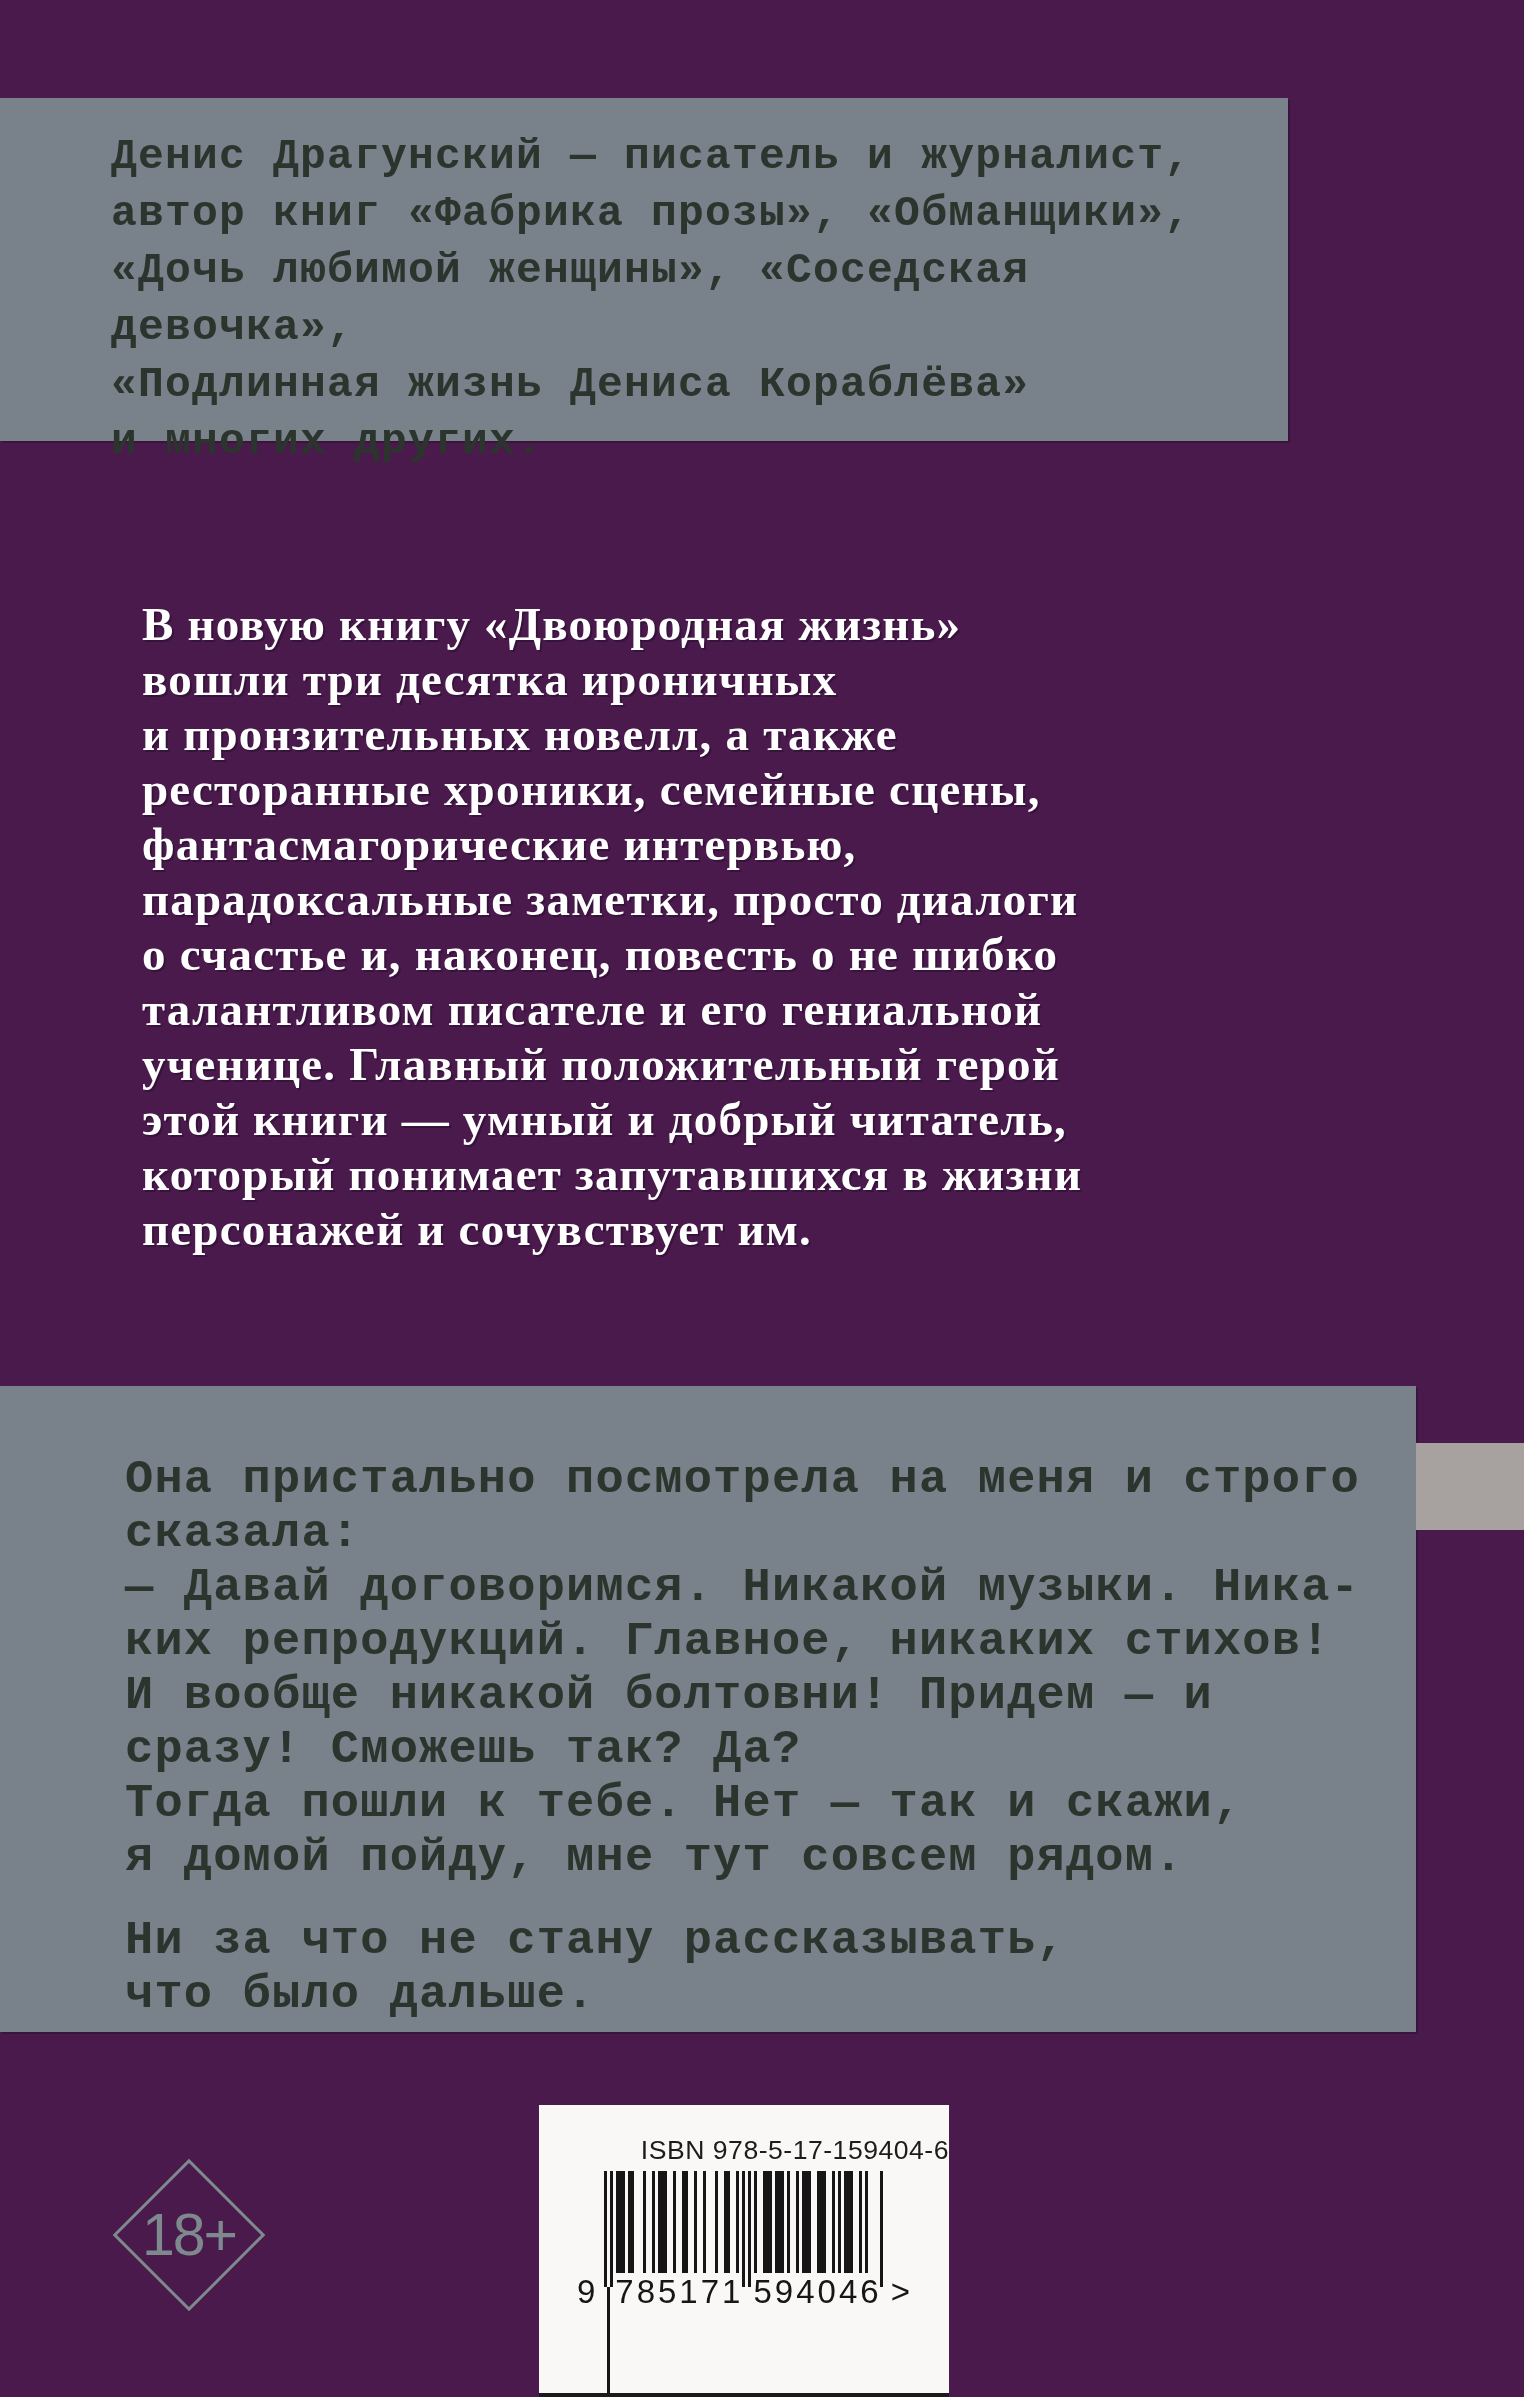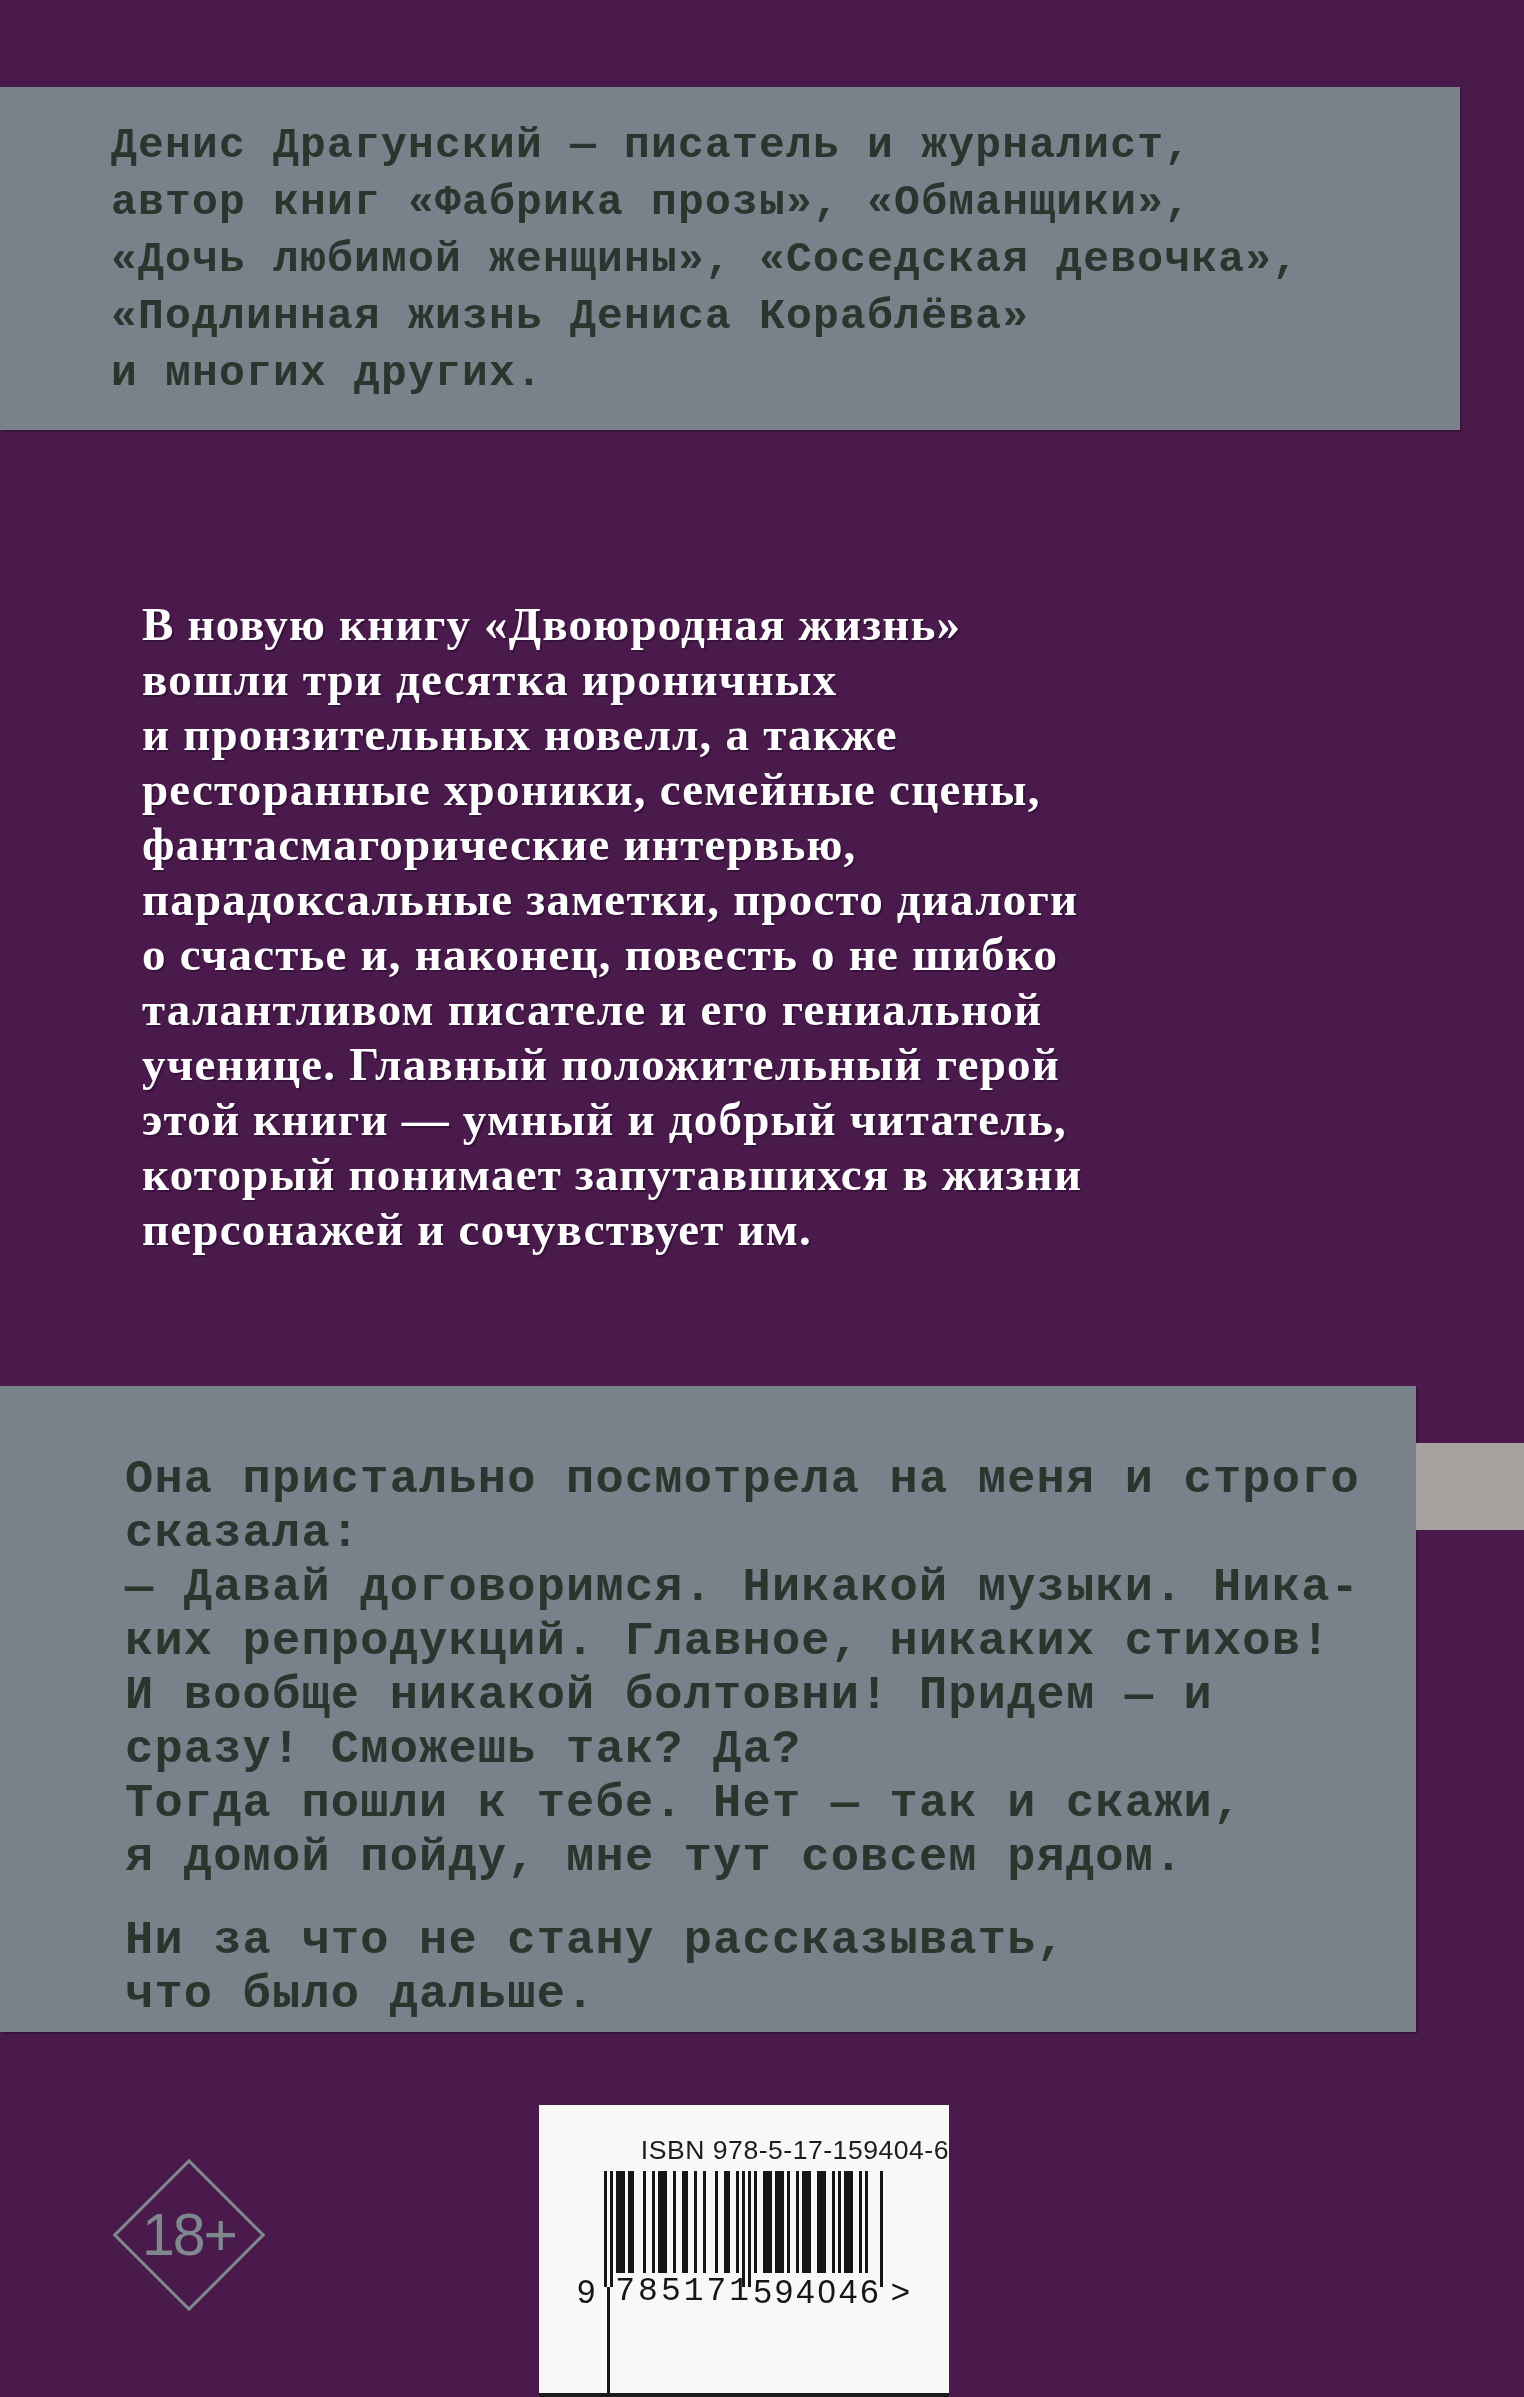--- a/index.html
+++ b/index.html
@@ -7,21 +7,21 @@
     width:1525px;height:2398px;
     position:relative;overflow:hidden;
     background:#4a1a4d;
     font-family:"Liberation Mono", monospace;
   }
   .panel{
     position:absolute;left:0;
     background:#79828a;
     box-shadow:2px 2px 0 rgba(25,15,30,0.35);
   }
-  .panel-author{top:87px;width:1460px;height:343px;}
+  .panel-author{top:98px;width:1288px;height:343px;}
   .panel-quote{top:1386px;width:1416px;height:646px;}
   .mono-text{
     white-space:pre-line;
     font-weight:bold;
     color:#2b352d;
   }
   .author-lines{
     position:absolute;left:111px;top:29.6px;
     font-size:43px;line-height:57px;letter-spacing:1.2px;
   }
@@ -70,21 +70,21 @@
   }
   .module{display:inline-block;width:3px;height:102px;vertical-align:top;}
   .module.bar{background:#161616;}
   .module.guard{height:116px;}
   .hr-digits{
     position:absolute;top:102px;left:0;width:281px;height:35px;
     font-family:"Liberation Sans", sans-serif;
     font-size:33px;color:#161616;
   }
   .hr-first{position:absolute;left:-26.6px;top:0;}
-  .hr-left{position:absolute;left:11.8px;width:124px;top:0;text-align:center;letter-spacing:3px;font-family:Liberation Mono, monospace;}
+  .hr-left{position:absolute;left:11.8px;width:124px;top:0;text-align:center;letter-spacing:3px;}
   .hr-right{position:absolute;left:150px;width:124px;top:0;text-align:center;letter-spacing:3px;}
   .hr-trail{position:absolute;right:-25.6px;top:0;}
   .bottom-strip{
     position:absolute;left:539px;top:2393px;width:410px;height:4.9px;
     background:#1b1b1b;
   }
 </style>
 </head>
 <body>
 

